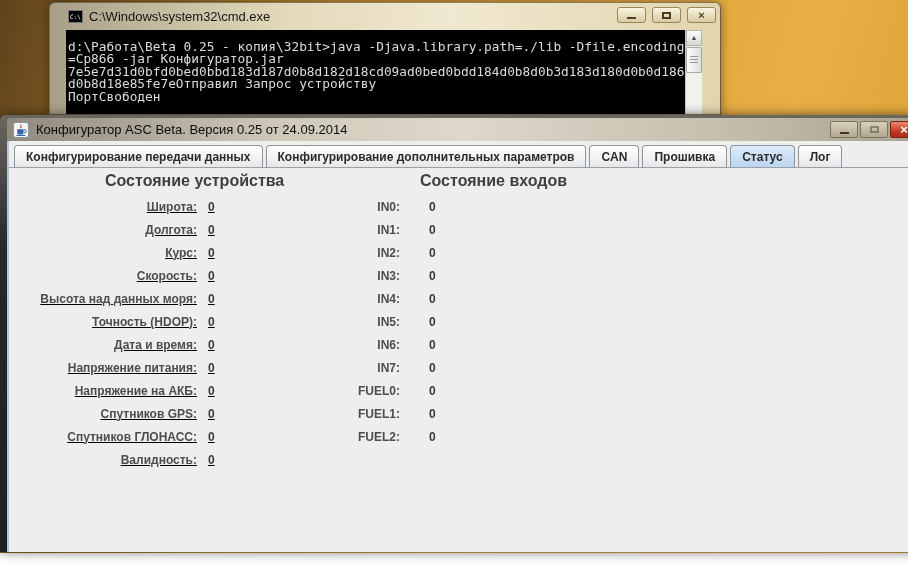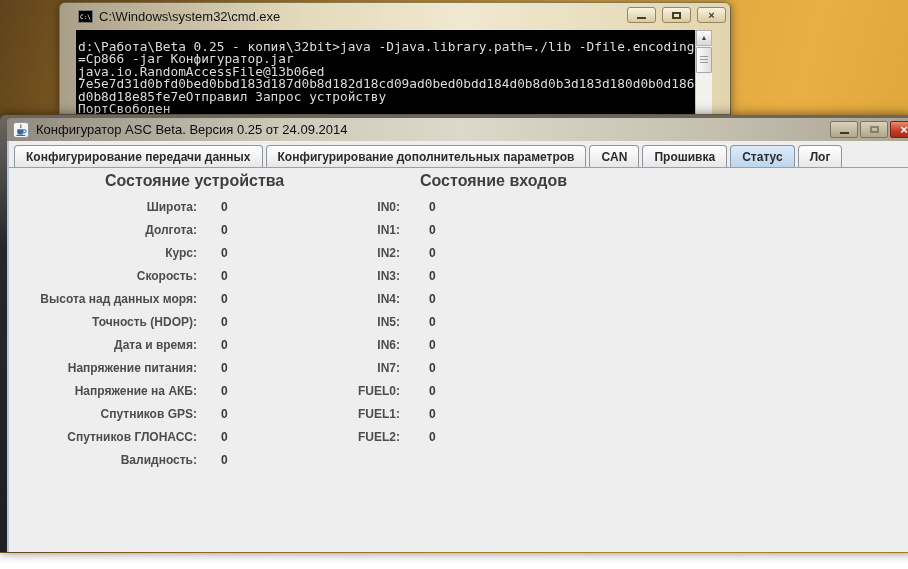--- a/index.html
+++ b/index.html
@@ -5,21 +5,21 @@
   * { margin:0; padding:0; box-sizing:border-box; }
   html,body { width:908px; height:569px; overflow:hidden; background:#ffffff;
               font-family:"Liberation Sans", sans-serif; }
   body { position:relative; }
 
   
   .desktop { position:absolute; left:0; top:0; width:908px; height:553px;
     background:linear-gradient(105deg,#5e431c 0%,#8a6123 14%,#c08a2e 34%,#daa238 55%,#e9af45 78%,#d99f35 100%); }
 
   
-  .cmd-window { position:absolute; left:59px; top:2px; width:672px; height:113px;
+  .cmd-window { position:absolute; left:49px; top:2px; width:672px; height:113px;
     border-radius:6px 6px 0 0;
     background:linear-gradient(to right,#a99f88,#e3d9ba 35%,#f0e8d0 60%,#e2d5ae);
     border:1px solid rgba(70,55,25,.6);
     box-shadow:0 0 10px rgba(0,0,0,.45); }
   .cmd-titlebar { position:relative; height:26px; display:flex; align-items:center; padding-left:18px; }
   .cmd-icon { width:15px; height:13px; background:#000; border:1px solid #777;
     color:#fff; font-family:"DejaVu Sans Mono",monospace; font-size:6px; line-height:11px;
     text-align:left; padding-left:1px; margin-right:6px; flex:0 0 auto; }
   .cmd-title { font-size:13px; color:#141414; white-space:nowrap; }
   .cmd-controls { position:absolute; right:4px; top:4px; display:flex; gap:6px; }
@@ -72,21 +72,21 @@
   .tab.selected { background:linear-gradient(#dcebfa,#bdd5ee); }
 
   .panel { position:relative; height:384px; }
   .col-header { position:absolute; top:4px; font-size:16px; font-weight:bold; color:#3f3f3f; white-space:nowrap; }
   .h1 { left:96px; } .h2 { left:411px; }
 
   .grid { position:absolute; top:27px; }
   .grid-left  { left:20px; }
   .grid-right { left:241px; }
   .row { display:grid; height:23px; align-items:center; }
-  .grid-left  .row { grid-template-columns:168px auto; column-gap:24px; }
+  .grid-left  .row { grid-template-columns:168px auto; column-gap:11px;text-decoration:underline; }
   .grid-right .row { grid-template-columns:150px auto; column-gap:29px; }
   .lbl { text-align:right; font-size:12px; font-weight:bold; color:#4d4d4d; white-space:nowrap; }
   .val { font-size:12px; font-weight:bold; color:#3a3a3a; white-space:nowrap; }
 </style>
 </head>
 <body>
 
 <div class="desktop"></div>
 
 <div class="cmd-window">
@@ -105,21 +105,20 @@
         </span>
     </span>
   </div>
   <div class="cmd-body">
     <div class="console">
 
         <div class="console-line">d:\Работа\Beta 0.25 - копия\32bit&gt;java -Djava.library.path=./lib -Dfile.encoding</div>
 
         <div class="console-line">=Cp866 -jar Конфигуратор.jar</div>
 
-        <div class="console-line">java.io.RandomAccessFile@13b06ed</div>
 
         <div class="console-line">7e5e7d31d0bfd0bed0bbd183d187d0b8d182d18cd09ad0bed0bdd184d0b8d0b3d183d180d0b0d186</div>
 
         <div class="console-line">d0b8d18e85fe7eОтправил Запрос устройству</div>
 
         <div class="console-line">ПортСвободен</div>
       </div>
     <div class="scrollbar">
       <div class="sb-up">▲</div>
       <div class="sb-thumb"></div>

